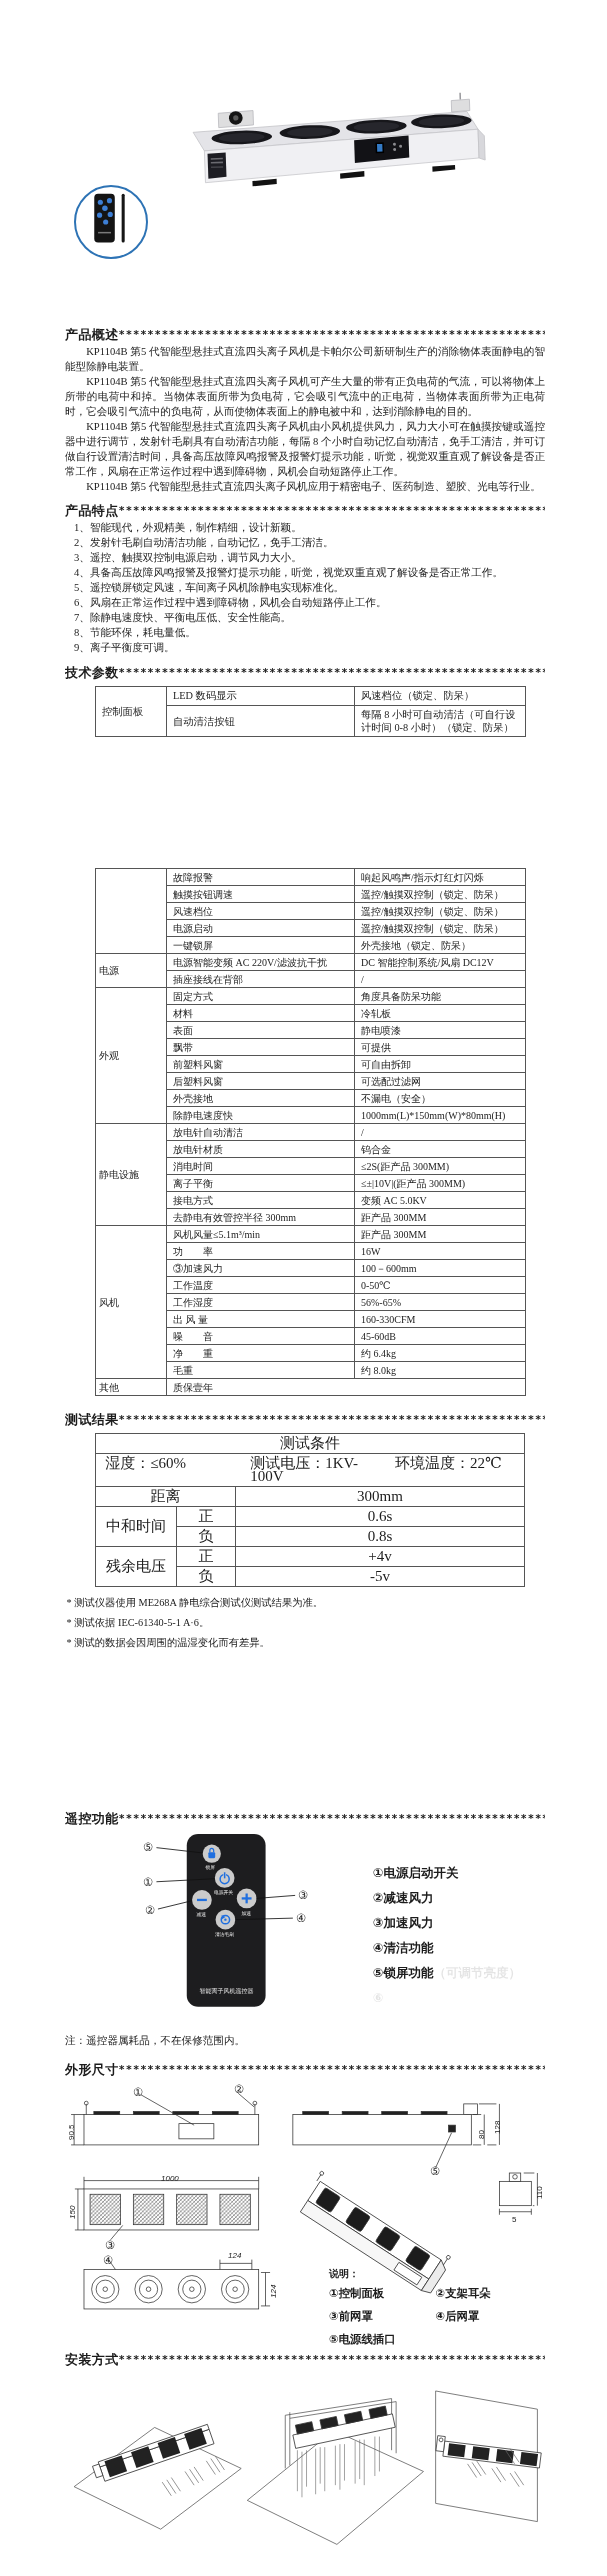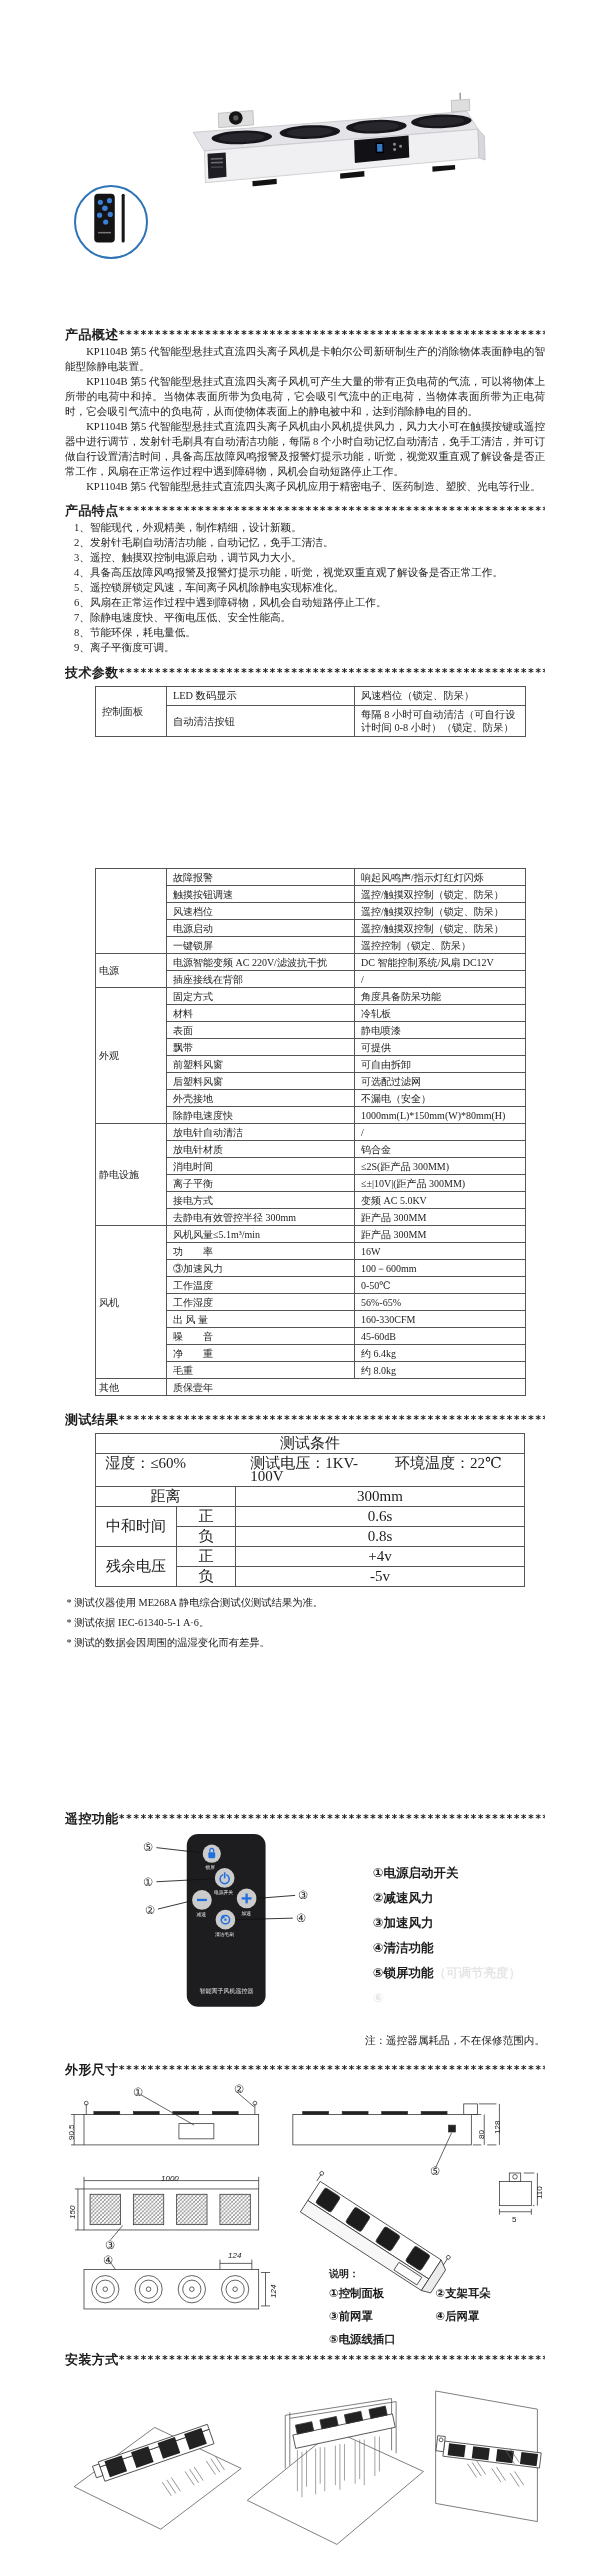--- a/index.html
+++ b/index.html
@@ -31,21 +31,21 @@
   .spacer2{height:156px;}
   
   .remote-fig{position:relative;width:480px;height:191px;margin-top:6px;}
   .rc-label{position:absolute;color:#f2f2f2;font-size:5.3px;font-family:"Liberation Sans",sans-serif;transform:scale(0.9);}
   .callout{position:absolute;font-size:11.4px;line-height:11.4px;}
   .remote-brand{position:absolute;left:122px;top:153px;width:79px;text-align:center;color:#eaeaea;
                 font-size:6px;font-family:"Liberation Sans",sans-serif;}
   .remote-legend{position:absolute;left:308px;top:27px;font-family:"Liberation Sans","DejaVu Sans",sans-serif;
                  font-weight:600;font-size:12.5px;line-height:25px;}
   .faint{color:#000;opacity:0.10;}
-  .remote-note{font-size:10.6px;line-height:16.7px;margin-top:7.6px;text-align:right;}
+  .remote-note{font-size:10.6px;line-height:16.7px;margin-top:7.6px;}
   
   .dims-fig{position:relative;width:480px;height:257px;margin-top:4.6px;}
   .dim-num{position:absolute;font-size:8px;font-family:"Liberation Sans",sans-serif;color:#222;}
   .rot{transform:rotate(-90deg);transform-origin:left top;}
   .dims-legend{position:absolute;left:264px;top:182px;width:213px;font-family:"Liberation Sans","DejaVu Sans",sans-serif;}
   .dims-legend .lg-title{font-weight:700;font-size:10px;line-height:16.7px;}
   .dims-legend .lg-grid{display:grid;grid-template-columns:1fr 1fr;font-weight:600;font-size:11.4px;line-height:23px;}
   
   .install-fig{position:relative;width:480px;height:204px;margin-top:3px;}
   svg{display:block;}
@@ -184,21 +184,21 @@
       <tr>
             <td>风速档位</td>
             <td>遥控/触摸双控制（锁定、防呆）</td>
           </tr>
       <tr>
             <td>电源启动</td>
             <td>遥控/触摸双控制（锁定、防呆）</td>
           </tr>
       <tr>
             <td>一键锁屏</td>
-            <td>遥控控制（锁定、防呆）</td>
+            <td>外壳接地（锁定、防呆）</td>
           </tr>
       <tr>
             <td rowspan="2" class="grp">电源</td>
           <td>电源智能变频 AC 220V/滤波抗干扰</td>
             <td>DC 智能控制系统/风扇 DC12V</td>
           </tr>
       <tr>
             <td>插座接线在背部</td>
             <td>/</td>
           </tr>

